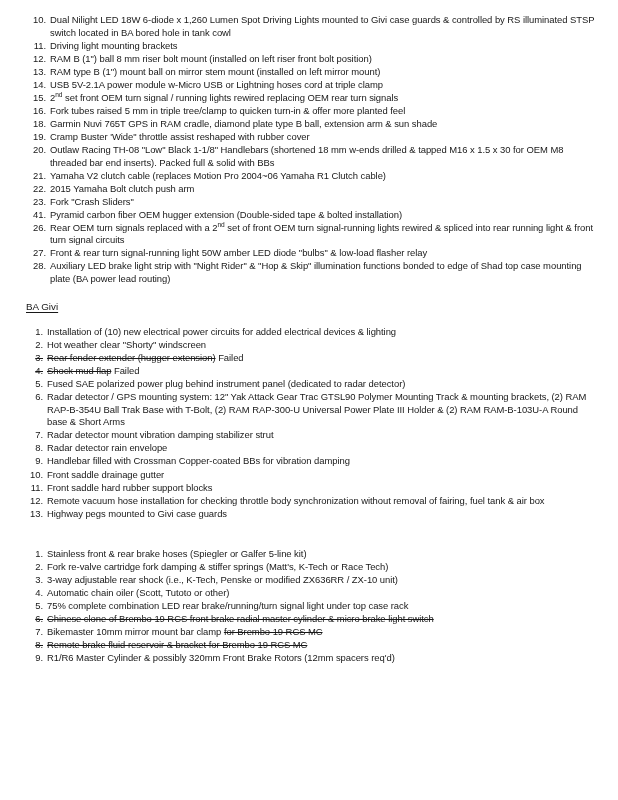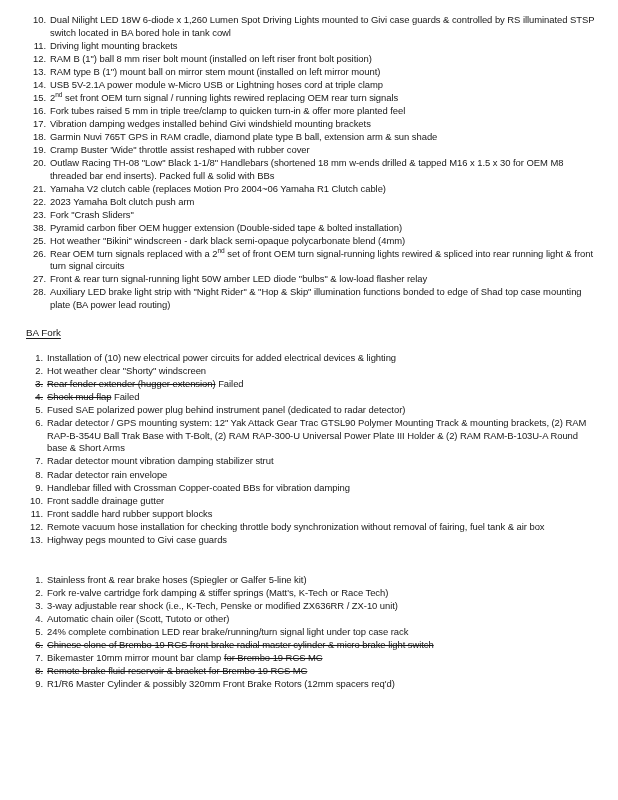--- a/index.html
+++ b/index.html
@@ -120,71 +120,63 @@
       </li>
       <li>
         <span class="num">15.</span>
         <span class="txt"><span>2</span><sup class="ord">nd</sup><span> set front OEM turn signal / running lights rewired replacing OEM rear turn signals</span></span>
       </li>
       <li>
         <span class="num">16.</span>
         <span class="txt">Fork tubes raised 5 mm in triple tree/clamp to quicken turn-in &amp; offer more planted feel</span>
       </li>
       <li>
-        <span class="num">17.</span>
-        <span class="txt">Vibration damping wedges installed behind Givi windshield mounting brackets</span>
-      </li>
-      <li>
         <span class="num">18.</span>
         <span class="txt">Garmin Nuvi 765T GPS in RAM cradle, diamond plate type B ball, extension arm &amp; sun shade</span>
       </li>
       <li>
         <span class="num">19.</span>
         <span class="txt">Cramp Buster 'Wide" throttle assist reshaped with rubber cover</span>
       </li>
       <li>
         <span class="num">20.</span>
         <span class="txt">Outlaw Racing TH-08 "Low" Black 1-1/8" Handlebars (shortened 18 mm w-ends drilled &amp; tapped M16 x 1.5 x 30 for OEM M8 threaded bar end inserts).  Packed full &amp; solid with BBs</span>
       </li>
       <li>
         <span class="num">21.</span>
         <span class="txt">Yamaha V2 clutch cable (replaces Motion Pro 2004~06 Yamaha R1 Clutch cable)</span>
       </li>
       <li>
         <span class="num">22.</span>
-        <span class="txt">2023 Yamaha Bolt clutch push arm</span>
+        <span class="txt">2015 Yamaha Bolt clutch push arm</span>
       </li>
       <li>
         <span class="num">23.</span>
         <span class="txt">Fork "Crash Sliders"</span>
       </li>
       <li>
-        <span class="num">38.</span>
+        <span class="num">41.</span>
         <span class="txt">Pyramid carbon fiber OEM hugger extension (Double-sided tape &amp; bolted installation)</span>
-      </li>
-      <li>
-        <span class="num">25.</span>
-        <span class="txt">Hot weather "Bikini" windscreen - dark black semi-opaque polycarbonate blend (4mm)</span>
       </li>
       <li>
         <span class="num">26.</span>
         <span class="txt"><span>Rear OEM turn signals replaced with a 2</span><sup class="ord">nd</sup><span> set of front OEM turn signal-running lights rewired &amp; spliced into rear running light &amp; front turn signal circuits</span></span>
       </li>
       <li>
         <span class="num">27.</span>
         <span class="txt">Front &amp; rear turn signal-running light 50W amber LED diode "bulbs" &amp; low-load flasher relay</span>
       </li>
       <li>
         <span class="num">28.</span>
         <span class="txt">Auxiliary LED brake light strip with "Night Rider" &amp; "Hop &amp; Skip" illumination functions bonded to edge of Shad top case mounting plate (BA power lead routing)</span>
       </li>
     </ol>
 
   <div class="sp-before-head"></div>
-  <div class="section-head">BA Fork</div>
+  <div class="section-head">BA Givi</div>
   <div class="sp-after-head"></div>
 
   <ol class="doc-list narrow-gap" id="list-ba-made">
       <li>
         <span class="num">1.</span>
         <span class="txt">Installation of (10) new electrical power circuits for added electrical devices &amp; lighting</span>
       </li>
       <li>
         <span class="num">2.</span>
         <span class="txt">Hot weather clear "Shorty" windscreen</span>
@@ -250,21 +242,21 @@
       <li>
         <span class="num">3.</span>
         <span class="txt">3-way adjustable rear shock (i.e., K-Tech, Penske or modified ZX636RR / ZX-10 unit)</span>
       </li>
       <li>
         <span class="num">4.</span>
         <span class="txt">Automatic chain oiler (Scott, Tutoto or other)</span>
       </li>
       <li>
         <span class="num">5.</span>
-        <span class="txt">24% complete combination LED rear brake/running/turn signal light under top case rack</span>
+        <span class="txt">75% complete combination LED rear brake/running/turn signal light under top case rack</span>
       </li>
       <li class="struck-item">
         <span class="num struck">6.</span>
         <span class="txt"><span class="struck-part struck">Chinese clone of Brembo 19 RCS front brake radial master cylinder &amp; micro brake light switch</span></span>
       </li>
       <li>
         <span class="num">7.</span>
         <span class="txt"><span>Bikemaster 10mm mirror mount bar clamp </span><span class="struck">for Brembo 19 RCS MC</span></span>
       </li>
       <li class="struck-item">

